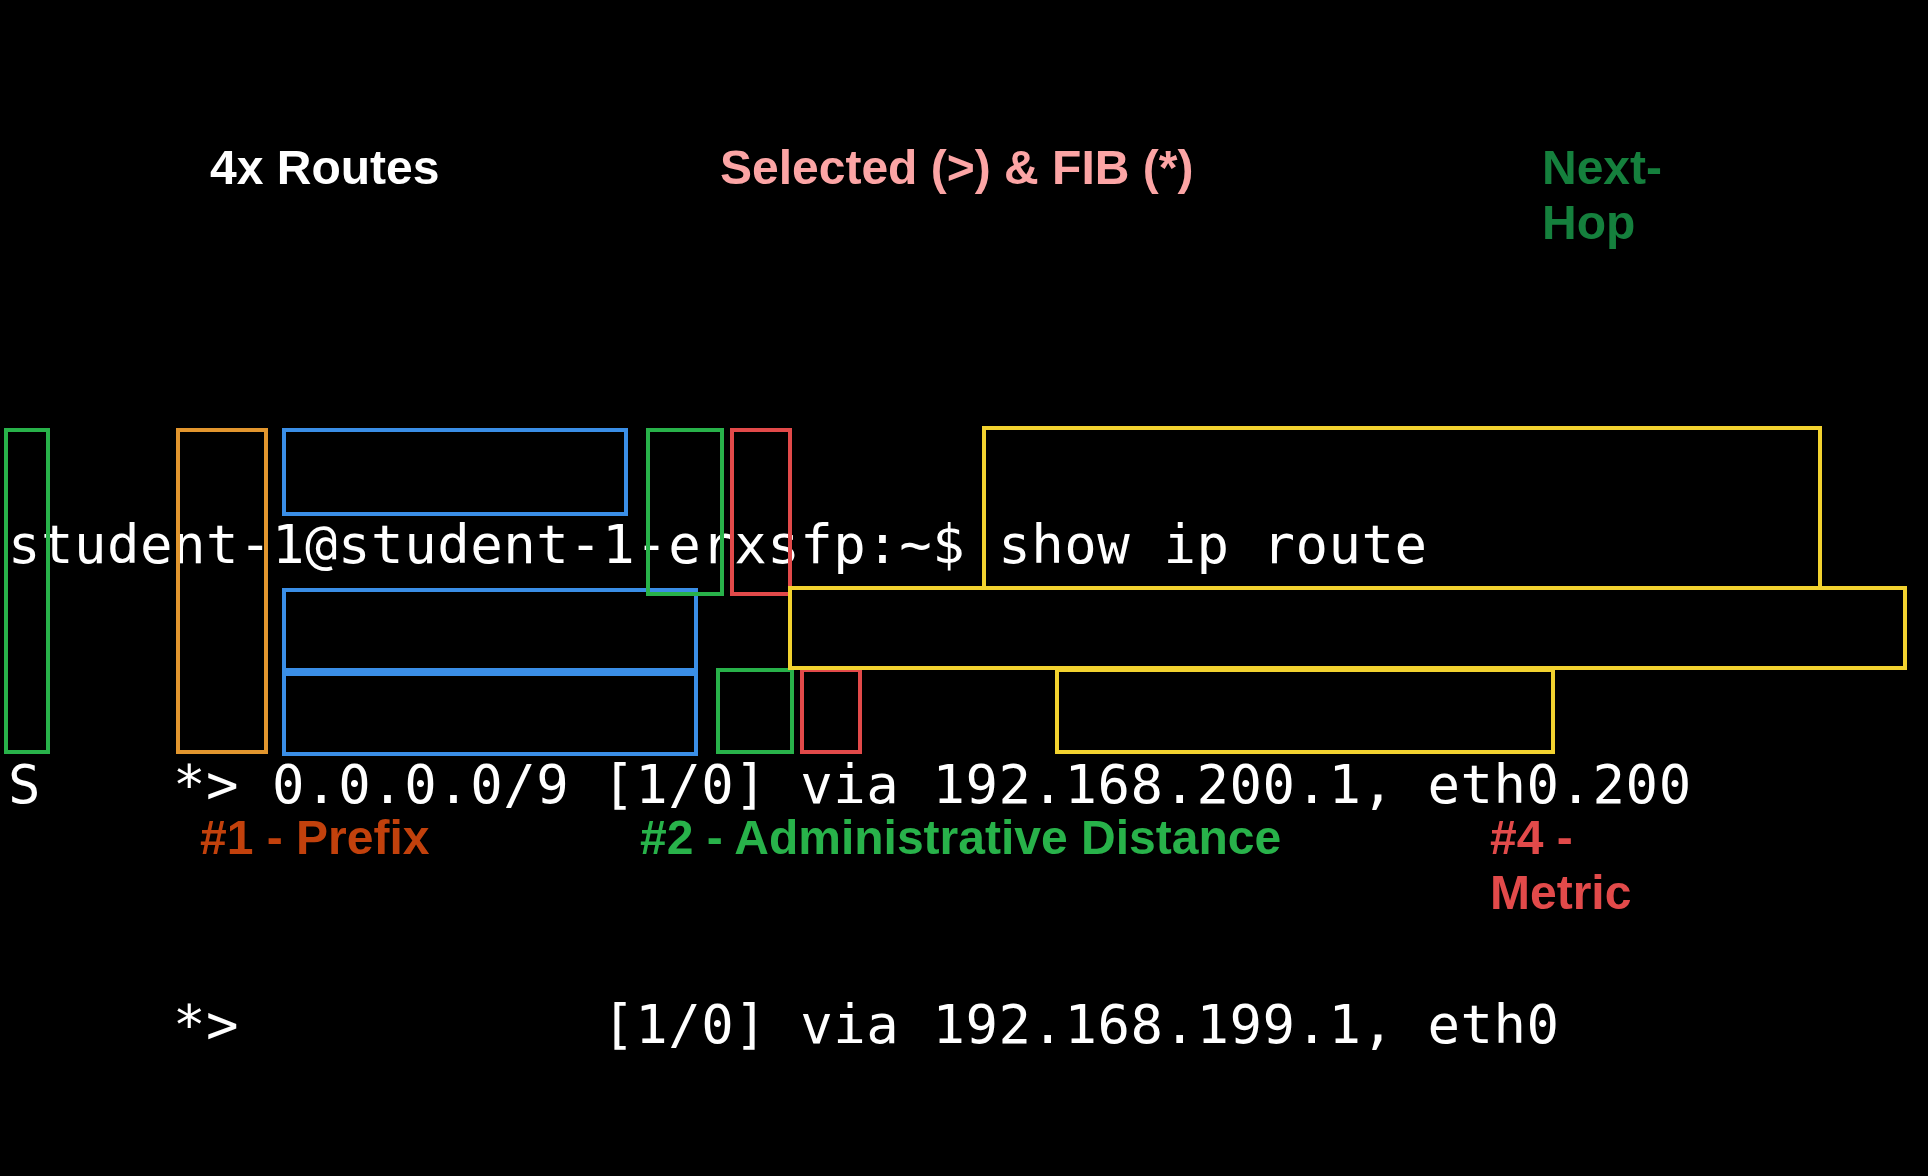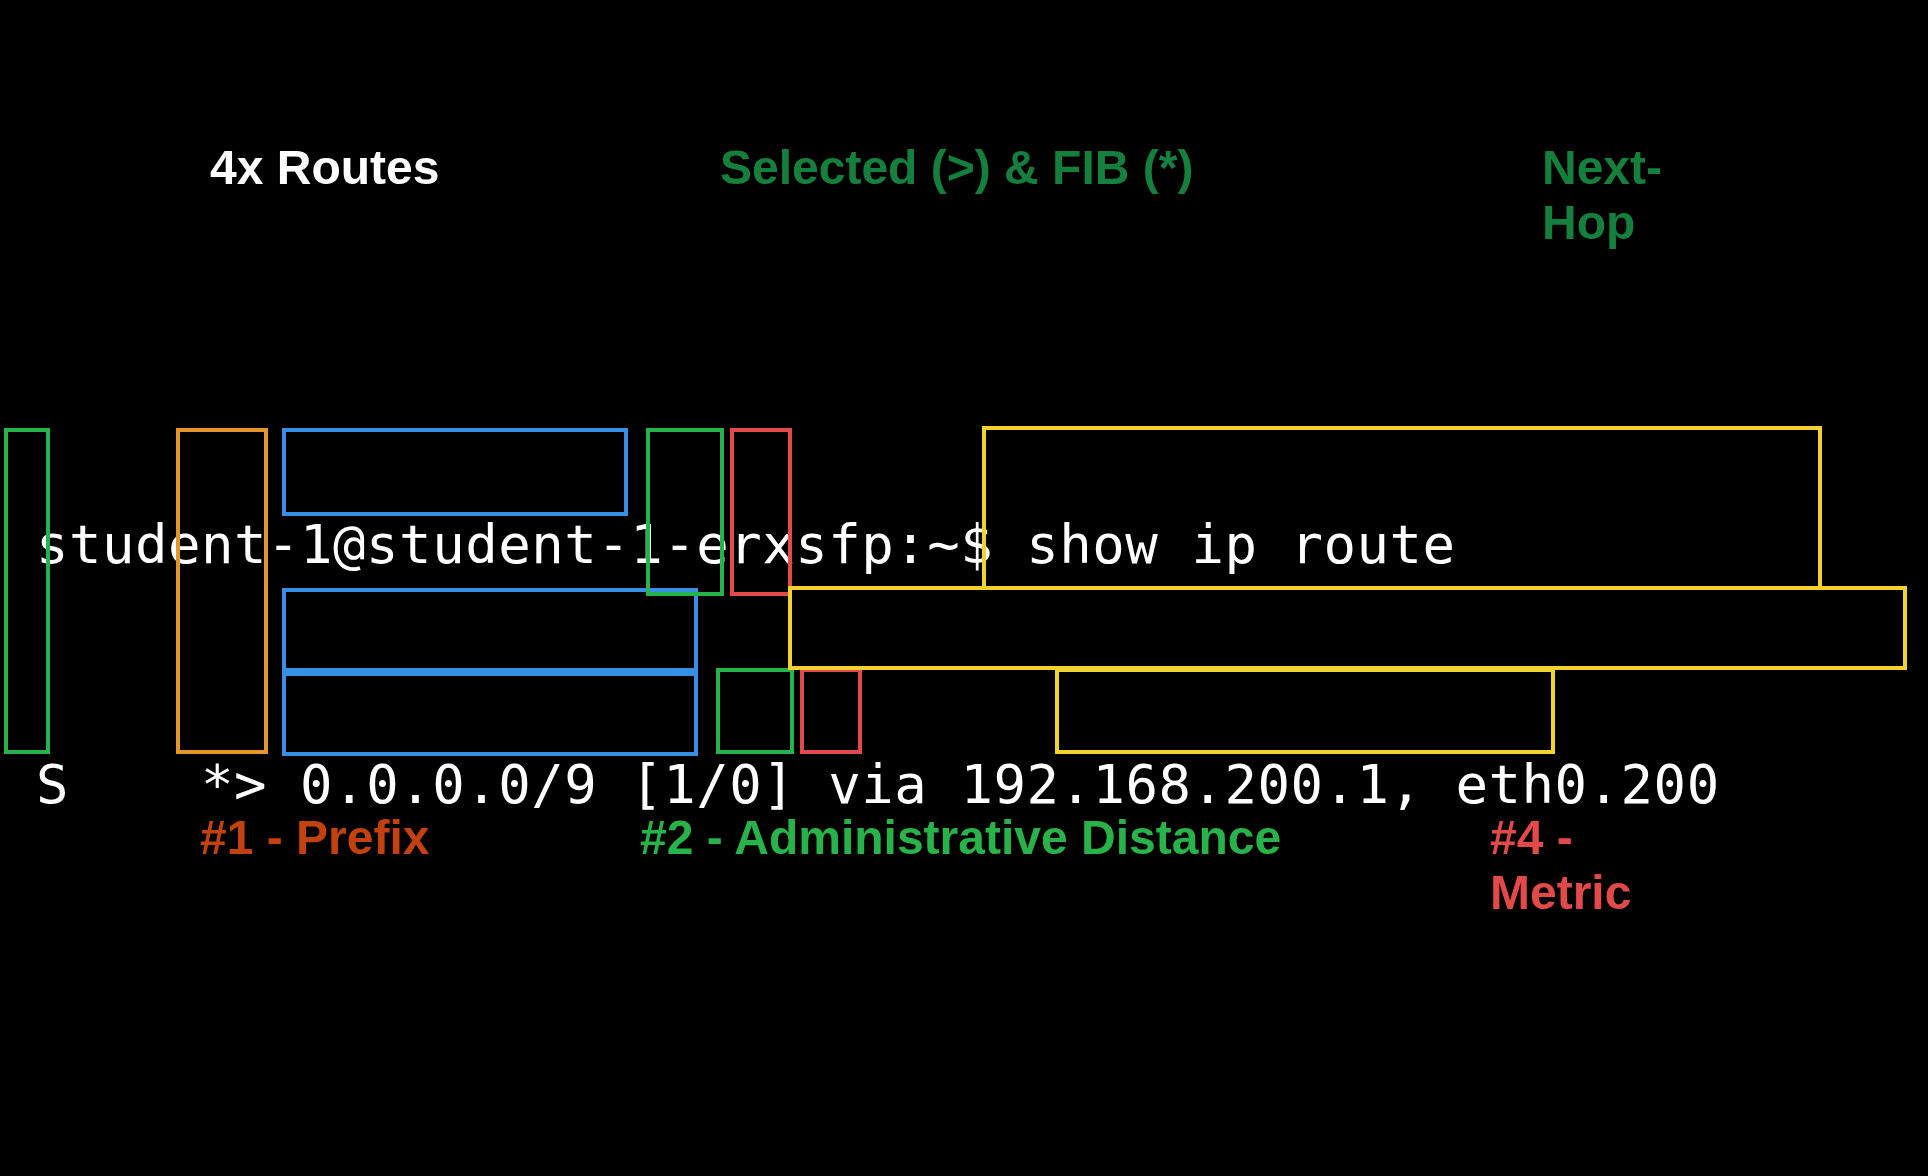--- a/index.html
+++ b/index.html
@@ -21,34 +21,34 @@
     position: absolute;
     top: 140px;
     left: 0;
     width: 100%;
     font-family: "Segoe UI", "Helvetica Neue", sans-serif;
     font-weight: 600;
     font-size: 48px;
   }
   .top-labels > span { position: absolute; }
   .lbl-routes { left: 210px; color: #fff; }
-  .lbl-selfib { left: 720px; color: #15803d; }
+  .lbl-selfib { left: 720px; color: #fca5a5; }
   .lbl-nexthop { left: 1542px; color: #15803d; }
 
   .term {
     position: absolute;
     top: 345px;
     left: 8px;
     font-size: 54px;
     line-height: 80px;
     letter-spacing: 0.5px;
     white-space: pre;
     color: #fff;
   }
-  .term .row { height: 80px; padding-left: 28px; }
+  .term .row { height: 80px; }
 
   .boxes { position: absolute; top: 0; left: 0; width: 100%; height: 100%; pointer-events: none; }
   .box { position: absolute; border: 4px solid; background: transparent; }
   .green  { border-color: #28b24a; }
   .orange { border-color: #e2962e; }
   .blue   { border-color: #3a8ee6; }
   .yellow { border-color: #f2d22f; }
   .red    { border-color: #e24a4a; }
 
   
@@ -75,20 +75,21 @@
 
   <div class="top-labels">
     <span class="lbl-routes">4x Routes</span>
     <span class="lbl-selfib">Selected (&gt;) &amp; FIB (*)</span>
     <span class="lbl-nexthop">Next-Hop</span>
   </div>
 
   <div class="term">
     <div class="row"><span>student-1@student-1-erxsfp:~$ </span><span>show ip route</span></div>
     <div class="row"><span>S</span>    <span>*&gt;</span> <span>0.0.0.0/9</span> [<span>1</span>/<span>0</span>] <span>via</span> <span>192.168.200.1, eth0.200</span></div>
+    <div class="row"><span> </span>    <span>*&gt;</span>           [<span>1</span>/<span>0</span>] <span>via</span> <span>192.168.199.1, eth0</span></div>
     
     
   </div>
 
   <div class="boxes">
 
     <div class="box green" style="left:4px;   top:428px; width:38px;  height:318px;"></div>
 
     <div class="box orange" style="left:176px; top:428px; width:84px;  height:318px;"></div>
 

